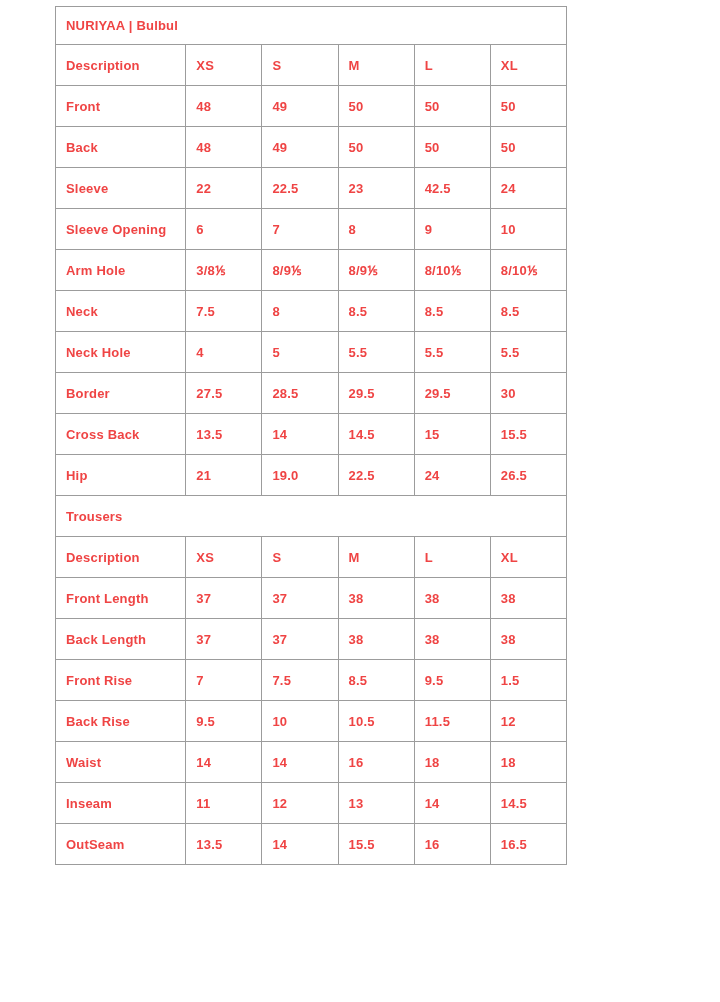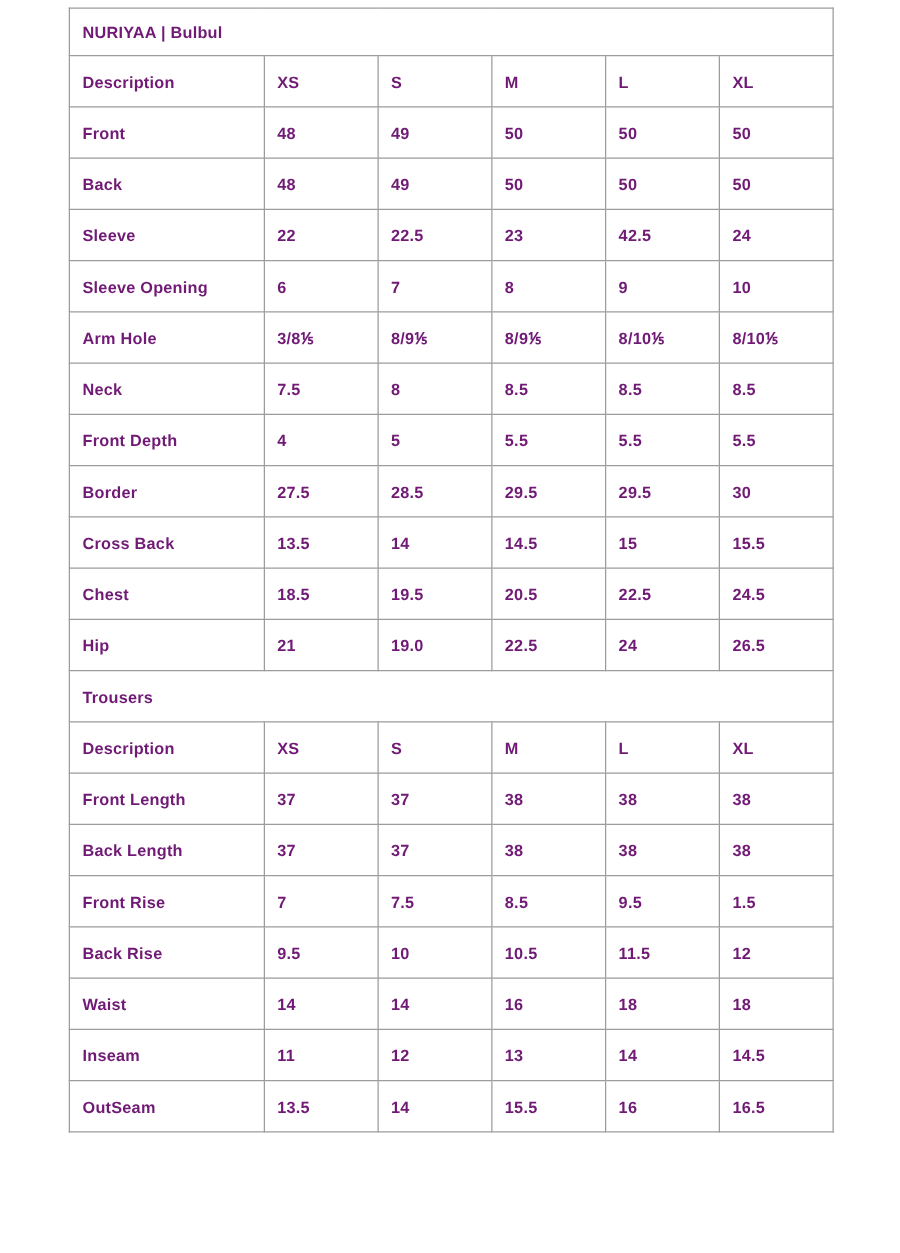--- a/index.html
+++ b/index.html
@@ -13,24 +13,24 @@
     width: 720px;
     height: 1002px;
     background: #ffffff;
     position: relative;
     overflow: hidden;
   }
   table.size-chart {
     position: absolute;
     left: 55px;
     top: 6px;
-    width: 612px;
+    width: 512px;
     border-collapse: collapse;
     table-layout: fixed;
-    color: #701a75;
+    color: #ef4444;
   }
   table.size-chart td {
     border: 1px solid #9c9c9c;
     font-size: 13px;
     font-weight: 700;
     letter-spacing: 0.2px;
     padding: 0 10px;
     height: 41px;
     vertical-align: middle;
     white-space: nowrap;
@@ -109,21 +109,21 @@
         </tr>
         <tr>
           <td>Neck</td>
           <td>7.5</td>
           <td>8</td>
           <td>8.5</td>
           <td>8.5</td>
           <td>8.5</td>
         </tr>
         <tr>
-          <td>Front Depth</td>
+          <td>Neck Hole</td>
           <td>4</td>
           <td>5</td>
           <td>5.5</td>
           <td>5.5</td>
           <td>5.5</td>
         </tr>
         <tr>
           <td>Border</td>
           <td>27.5</td>
           <td>28.5</td>
@@ -133,28 +133,20 @@
         </tr>
         <tr>
           <td>Cross Back</td>
           <td>13.5</td>
           <td>14</td>
           <td>14.5</td>
           <td>15</td>
           <td>15.5</td>
         </tr>
         <tr>
-          <td>Chest</td>
-          <td>18.5</td>
-          <td>19.5</td>
-          <td>20.5</td>
-          <td>22.5</td>
-          <td>24.5</td>
-        </tr>
-        <tr>
           <td>Hip</td>
           <td>21</td>
           <td>19.0</td>
           <td>22.5</td>
           <td>24</td>
           <td>26.5</td>
         </tr>
         <tr>
           <td colspan="6">Trousers</td>
         </tr>

